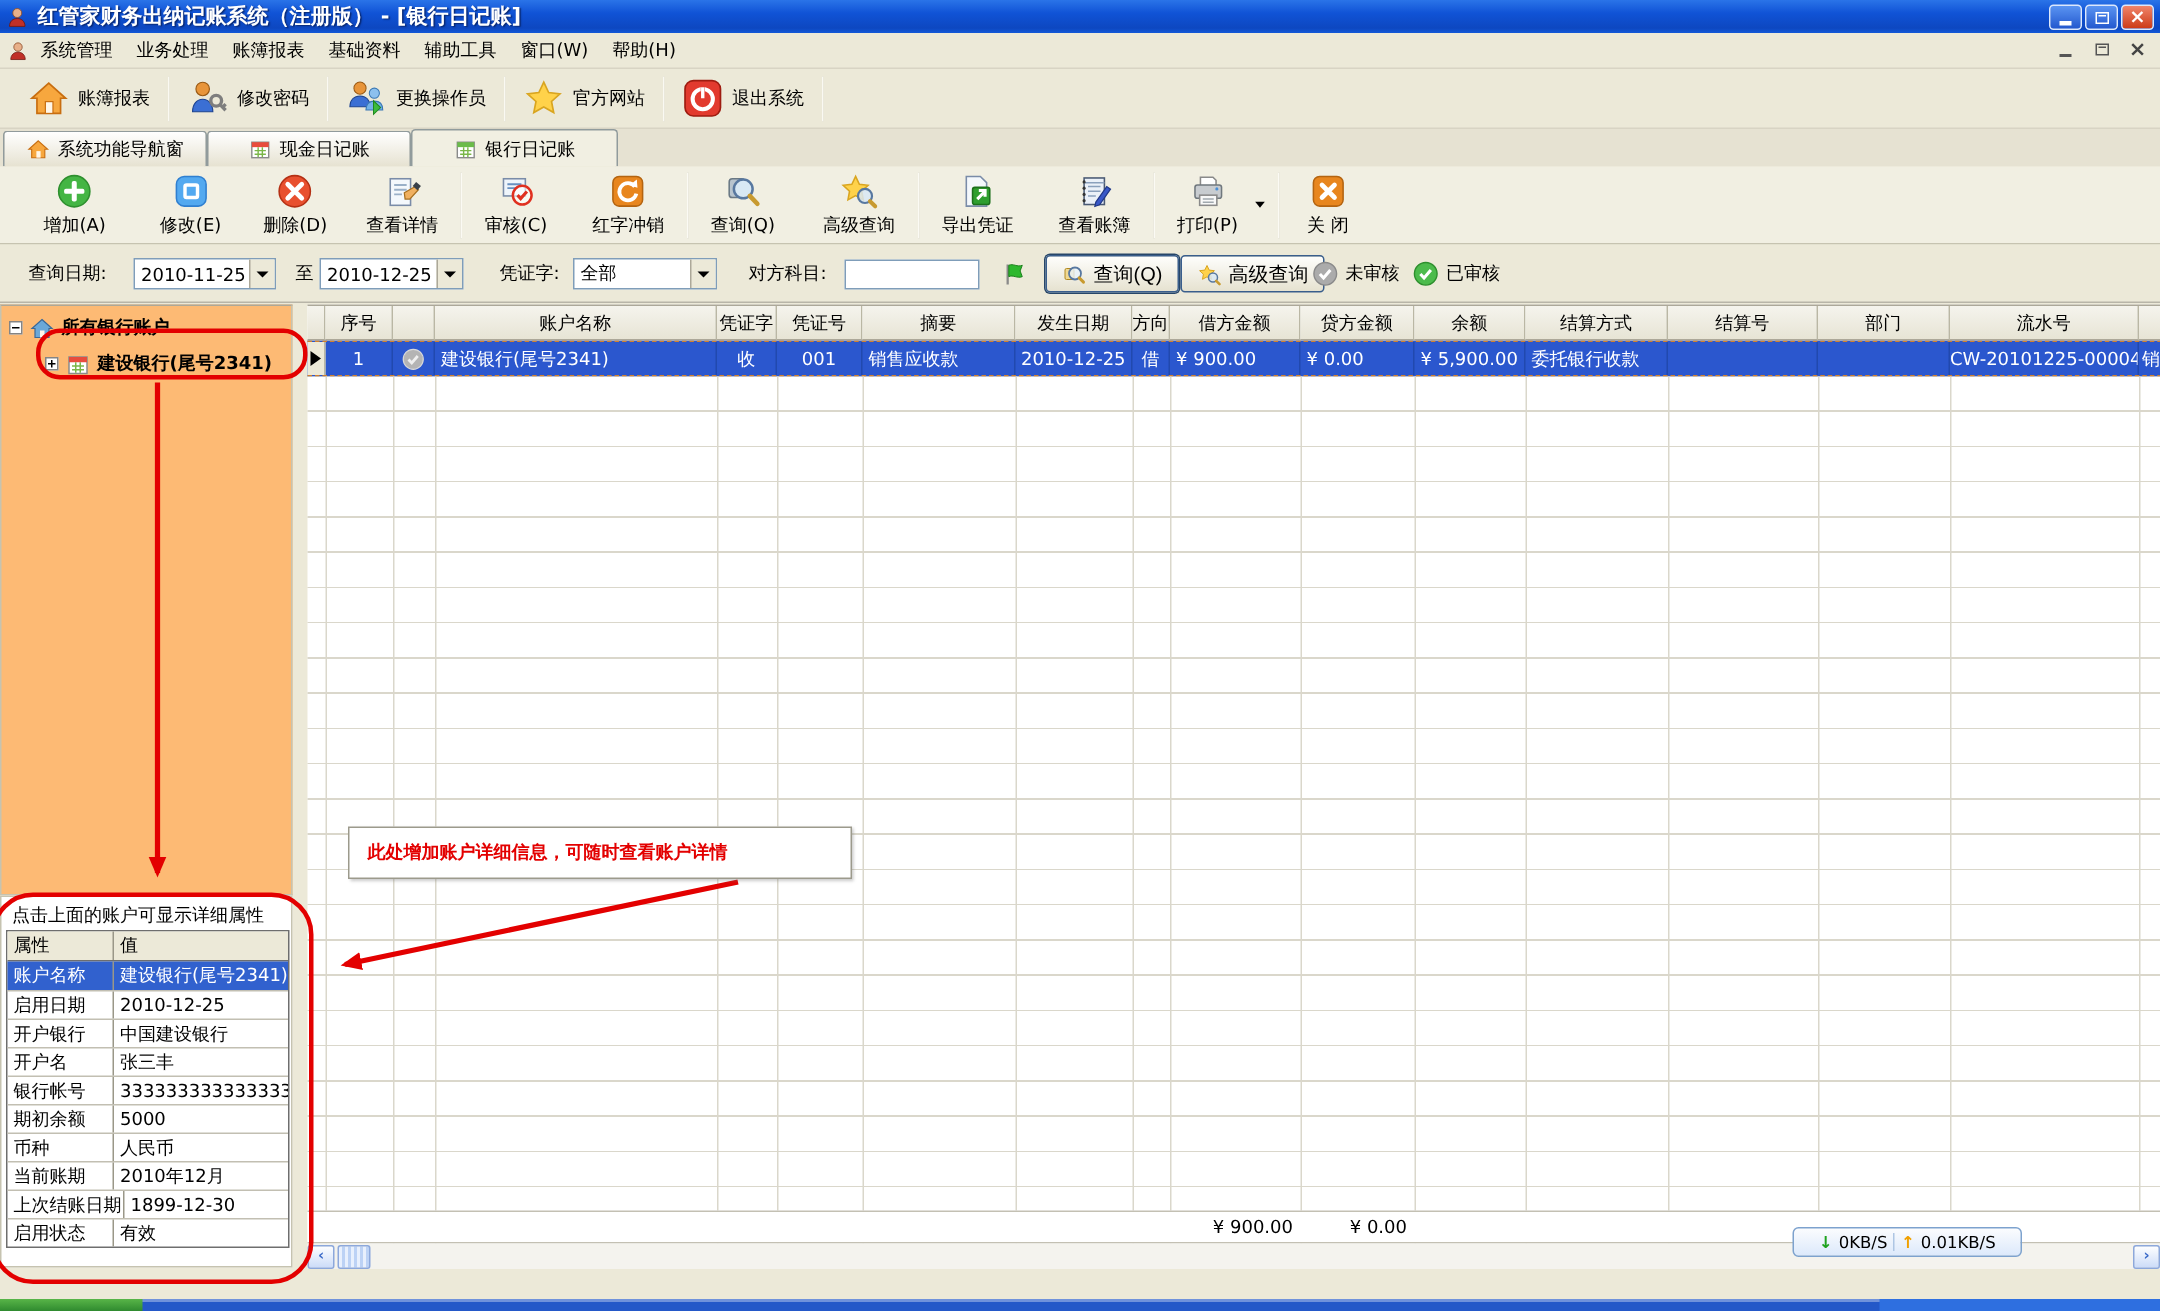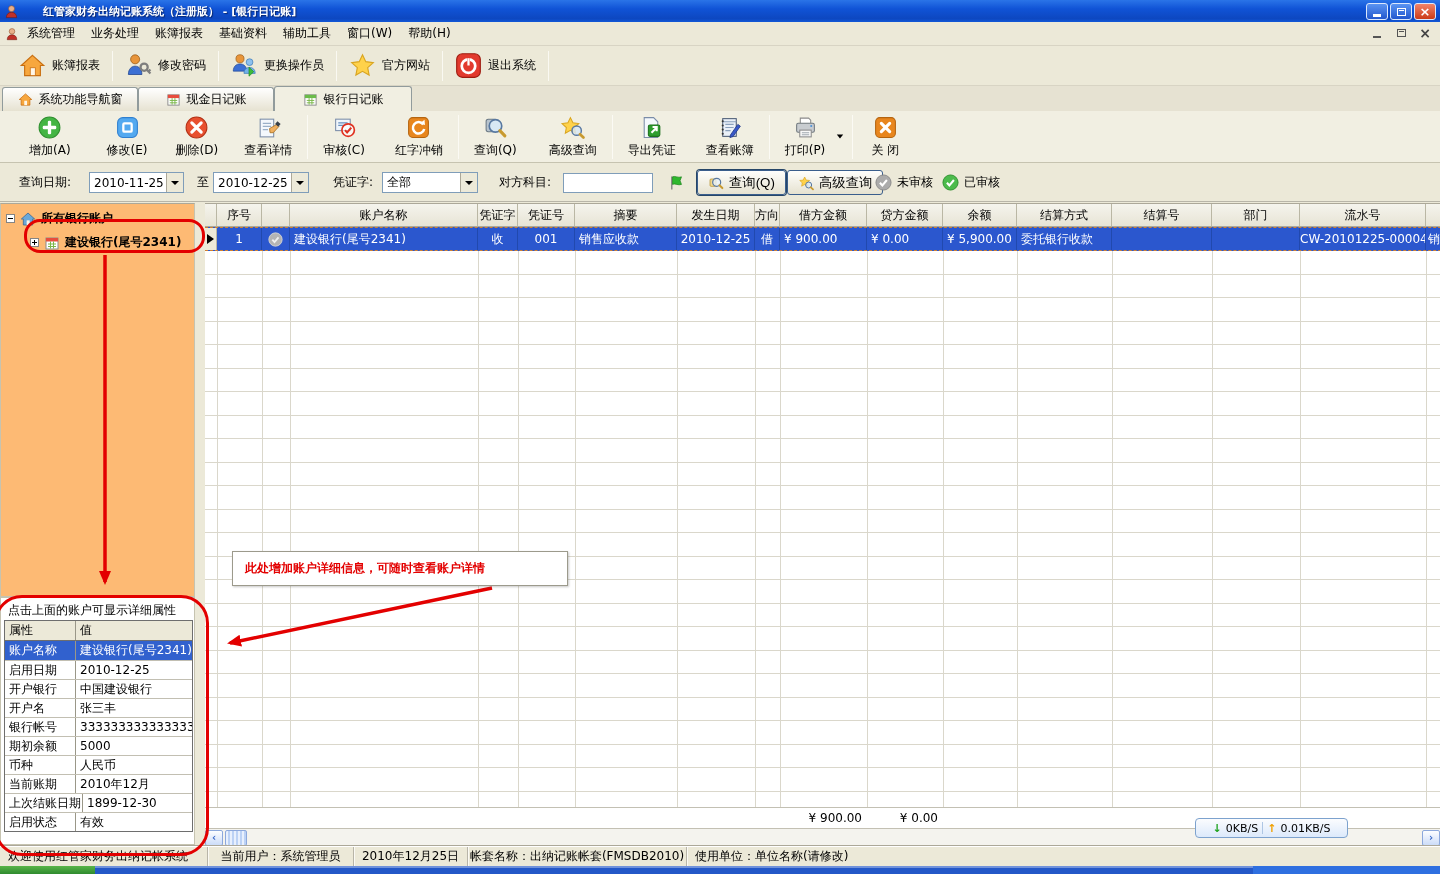--- a/index.html
+++ b/index.html
@@ -4,21 +4,21 @@
 <style>
   * { margin:0; padding:0; box-sizing:border-box; }
   html,body { width:1440px; height:874px; overflow:hidden; }
   body { font-family:"DejaVu Sans","Liberation Sans",sans-serif; font-size:12px; color:#000; }
   #app { position:relative; width:1440px; height:874px; background:#ECE9D8; overflow:hidden; }
 
   
   .titlebar { position:absolute; left:0; top:0; width:1440px; height:22px;
     background:linear-gradient(180deg,#2A74E8 0%,#1053D6 40%,#0D47C0 85%,#1258D8 100%);
     display:flex; align-items:center; padding:0 4px; }
-  .titlebar .t-title { color:#fff; font-weight:bold; font-size:11px; margin-left:24px;
+  .titlebar .t-title { color:#fff; font-weight:bold; font-size:14px; margin-left:6px;
     text-shadow:1px 1px 1px #08266E; white-space:nowrap; }
   .winbtns { position:absolute; right:4px; top:3px; display:flex; gap:2px; }
   .wbtn { width:22px; height:17px; border:1px solid #DCE8FC; border-radius:3px;
     background:linear-gradient(180deg,#5A94F2,#2358CE); display:flex; align-items:center; justify-content:center; }
   .wbtn.close { background:linear-gradient(180deg,#F0846A,#CC3A16); }
   .g-min { width:8px; height:3px; background:#fff; margin-top:7px; }
   .g-restore { width:9px; height:8px; border:1px solid #fff; position:relative; }
   .g-restore::before { content:''; position:absolute; left:1px; top:1px; width:5px; height:1px; background:#fff; }
   .g-close { color:#fff; font-weight:bold; font-size:13px; line-height:13px; }
 
@@ -669,27 +669,20 @@
   </div>
 
   <div class="net">
     <span class="dn">↓</span>
     <span>0KB/S</span>
     <span class="div"></span>
     <span class="up">↑</span>
     <span>0.01KB/S</span>
   </div>
 
-  <div class="statusbar">
-    <div class="seg s1">欢迎使用红管家财务出纳记帐系统</div>
-    <div class="seg s2 c">当前用户：系统管理员</div>
-    <div class="seg s3 c">2010年12月25日</div>
-    <div class="seg s4 c">帐套名称：出纳记账帐套(FMSDB2010)</div>
-    <div class="seg s5">使用单位：单位名称(请修改)</div>
-  </div>
 
   <div class="bottomstrip">
     <span class="hl"></span>
     <span class="green"></span>
     <span class="lite"></span>
   </div>
 
   <div class="anno red-rect1"></div>
   <div class="anno red-rect2"></div>
   <div class="anno callout">

